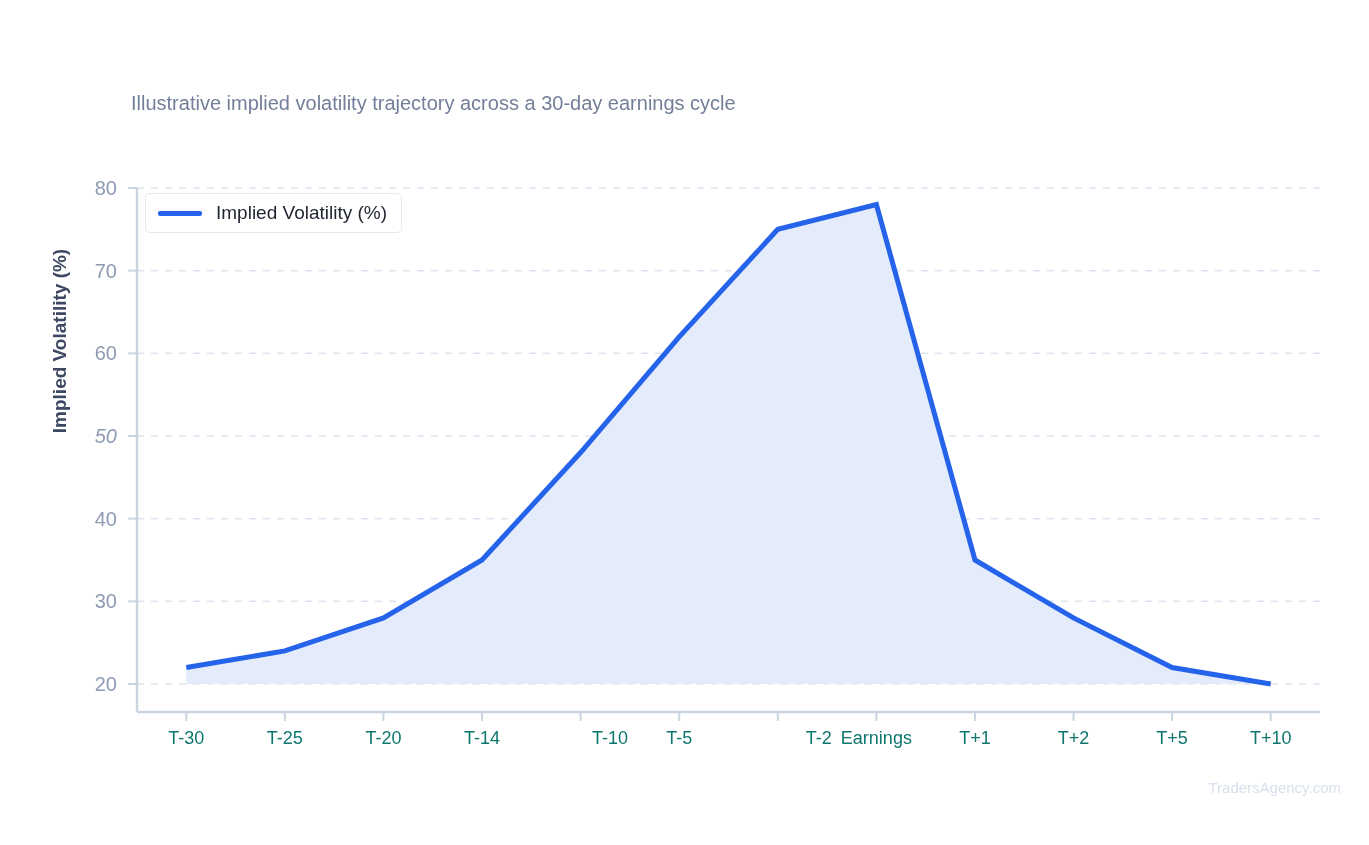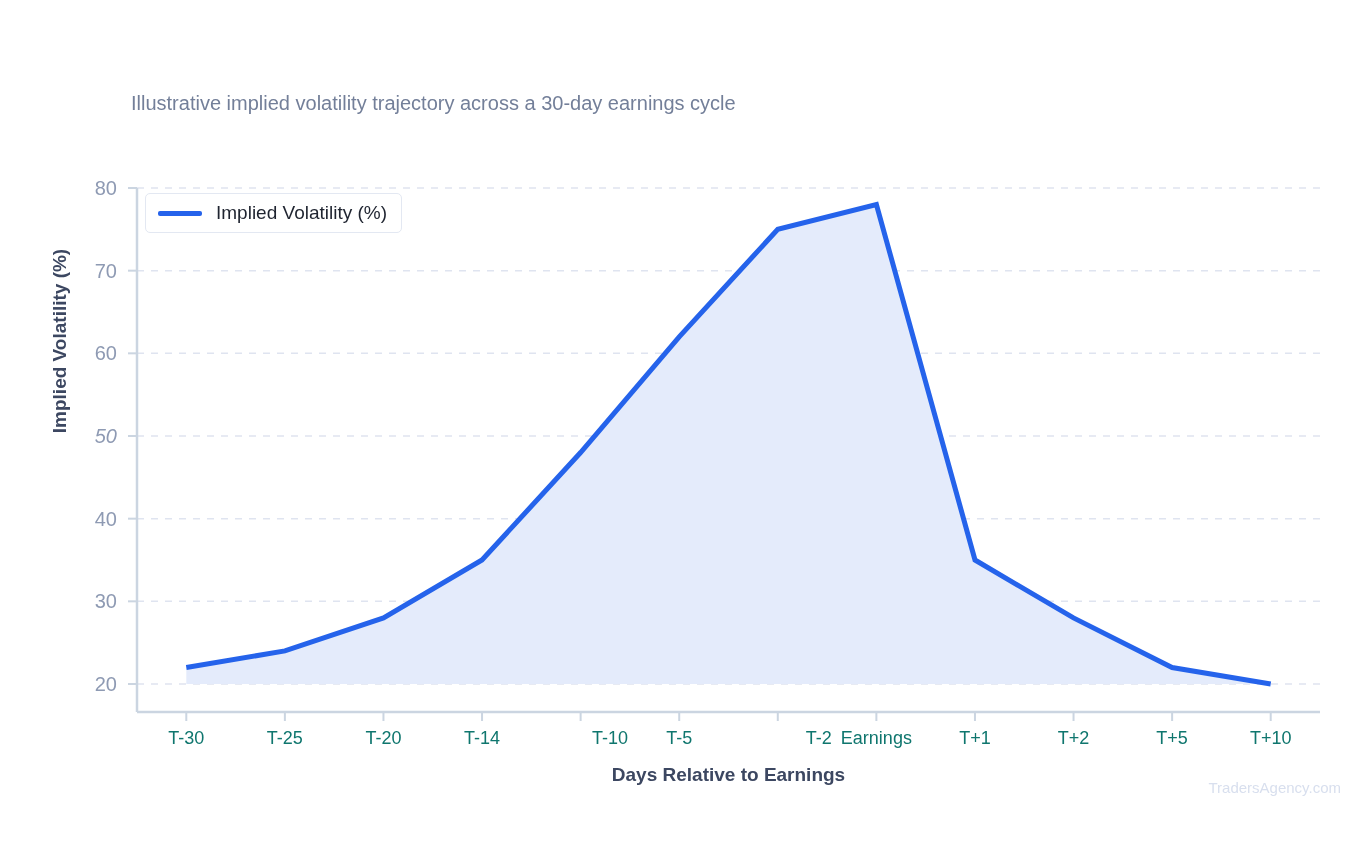--- a/index.html
+++ b/index.html
@@ -191,21 +191,20 @@
       <div class="tick-label-x" style="left: 679.208px;">T-5</div>
       <div class="tick-label-x" style="left: 777.792px; margin-left: 41px;">T-2</div>
       <div class="tick-label-x" style="left: 876.375px;">Earnings</div>
       <div class="tick-label-x" style="left: 974.958px;">T+1</div>
       <div class="tick-label-x" style="left: 1073.54px;">T+2</div>
       <div class="tick-label-x" style="left: 1172.12px;">T+5</div>
       <div class="tick-label-x" style="left: 1270.71px;">T+10</div>
     </div>
 
   <div class="y-axis-title">Implied Volatility (%)</div>
-  <div class="x-axis-title">Days Relative to Earnings</div>
 
   <div class="legend-box">
     <span class="legend-swatch" id="legend-swatch" style="background: rgb(37, 99, 235);"></span>
     <span class="legend-label">Implied Volatility (%)</span>
   </div>
 
   <div class="footer-right">TradersAgency.com</div>
 
 </div>
 

